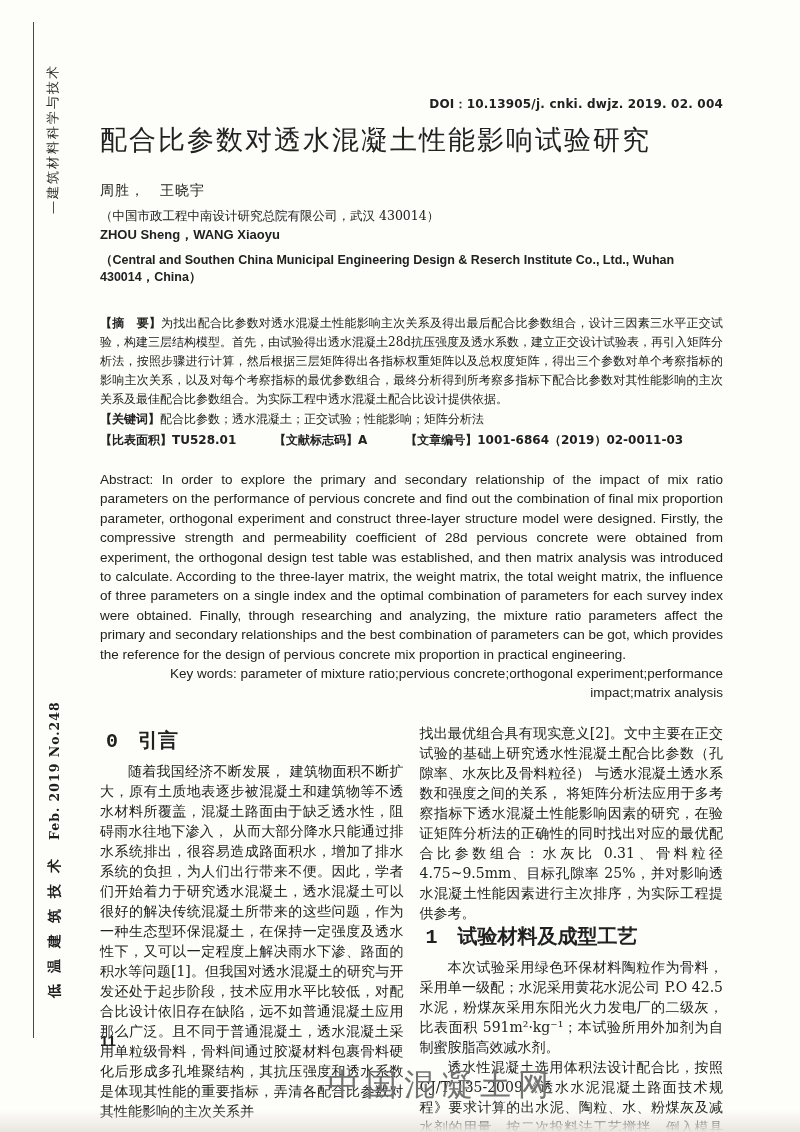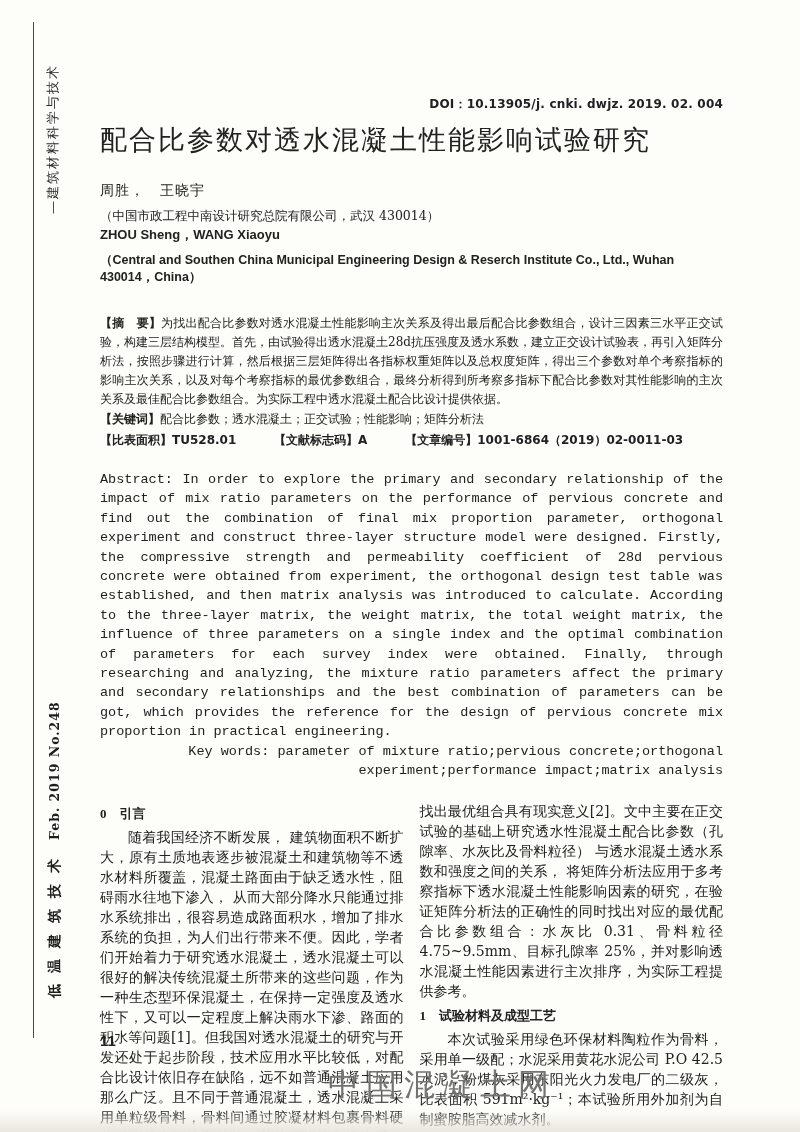--- a/index.html
+++ b/index.html
@@ -71,36 +71,36 @@
   }
   .lbl { font-family: "DejaVu Sans", "Liberation Sans", sans-serif; font-weight: 700; }
   .keywords-cn { margin-top: 1px; font-size: 12px; line-height: 19px; }
   .class-line  { margin-top: 2px; font-size: 12px; line-height: 19px; }
   .class-line .grp { margin-right: 34px; white-space: nowrap; }
   .class-line .grp:last-child { margin-right: 0; }
   .class-line .val { font-family: "DejaVu Sans", "Liberation Sans", sans-serif; font-weight: 700; }
 
   .abstract-en {
     margin-top: 20px;
-    font-family: Liberation Mono, monospace;
+    font-family: Liberation Sans, sans-serif;
     font-size: 13.5px; line-height: 19.4px; text-align: justify;
   }
   .abstract-en p { margin: 0; }
   .abstract-en p.kw { text-align: right; }
 
   .columns { margin-top: 20px; display: flex; gap: 16px; }
   .col {
     width: 303.5px;
     font-size: 14px; line-height: 20px; text-align: justify;
   }
   .col p { margin: 0; }
   .col p.indent { text-indent: 2em; }
   .col h3 {
-    font-family: Liberation Serif, serif;
-    font-size: 13px; font-weight: 700; margin: 0; line-height: 26px;
+    font-family: Liberation Mono, monospace;
+    font-size: 20px; font-weight: 700; margin: 6px; line-height: 26px;
   }
   .col.right h3 { margin-top: 2px; }
 
   .page-num {
     position: absolute; left: 100px; top: 1032px;
     font-family: "Liberation Sans", sans-serif; font-weight: 700; font-size: 15px;
   }
   .watermark {
     position: absolute; left: 328px; top: 1064px;
     font-family: "DejaVu Sans", "Liberation Sans", sans-serif;

